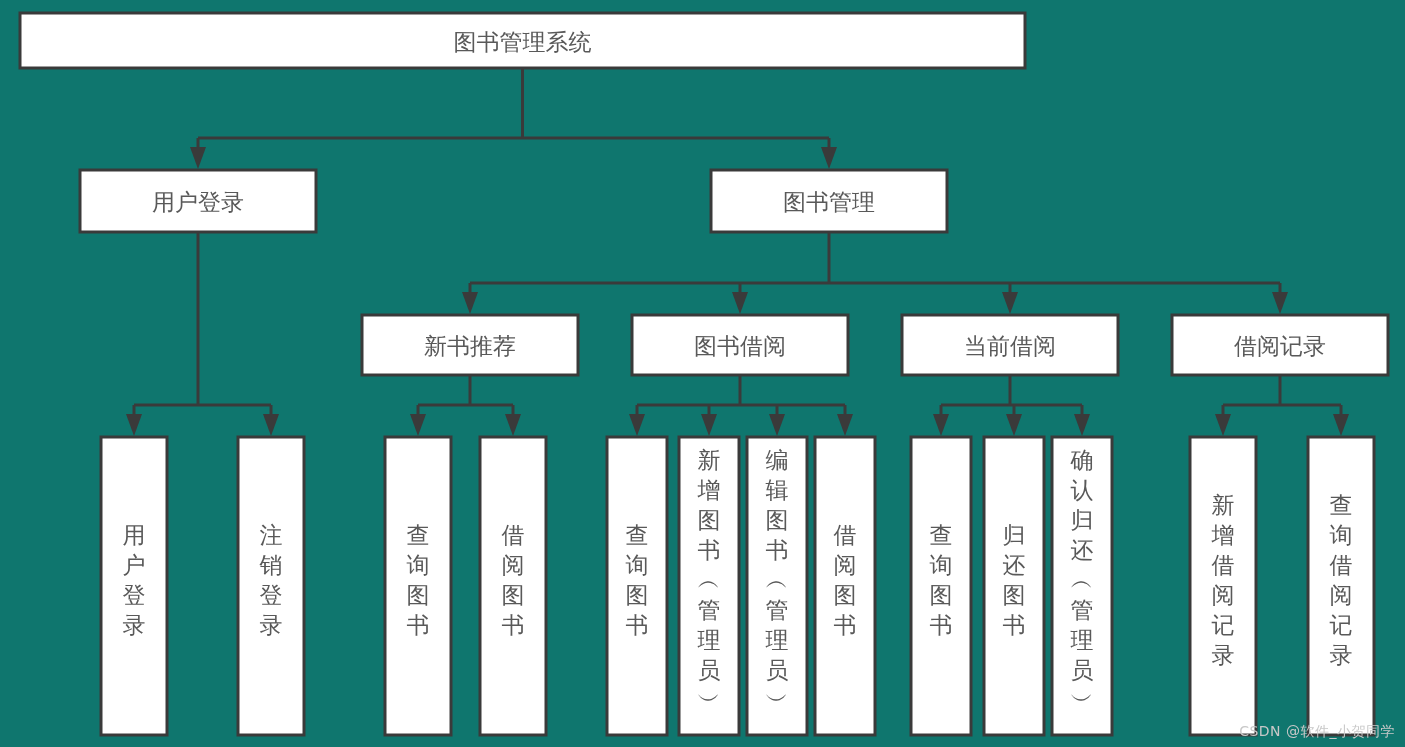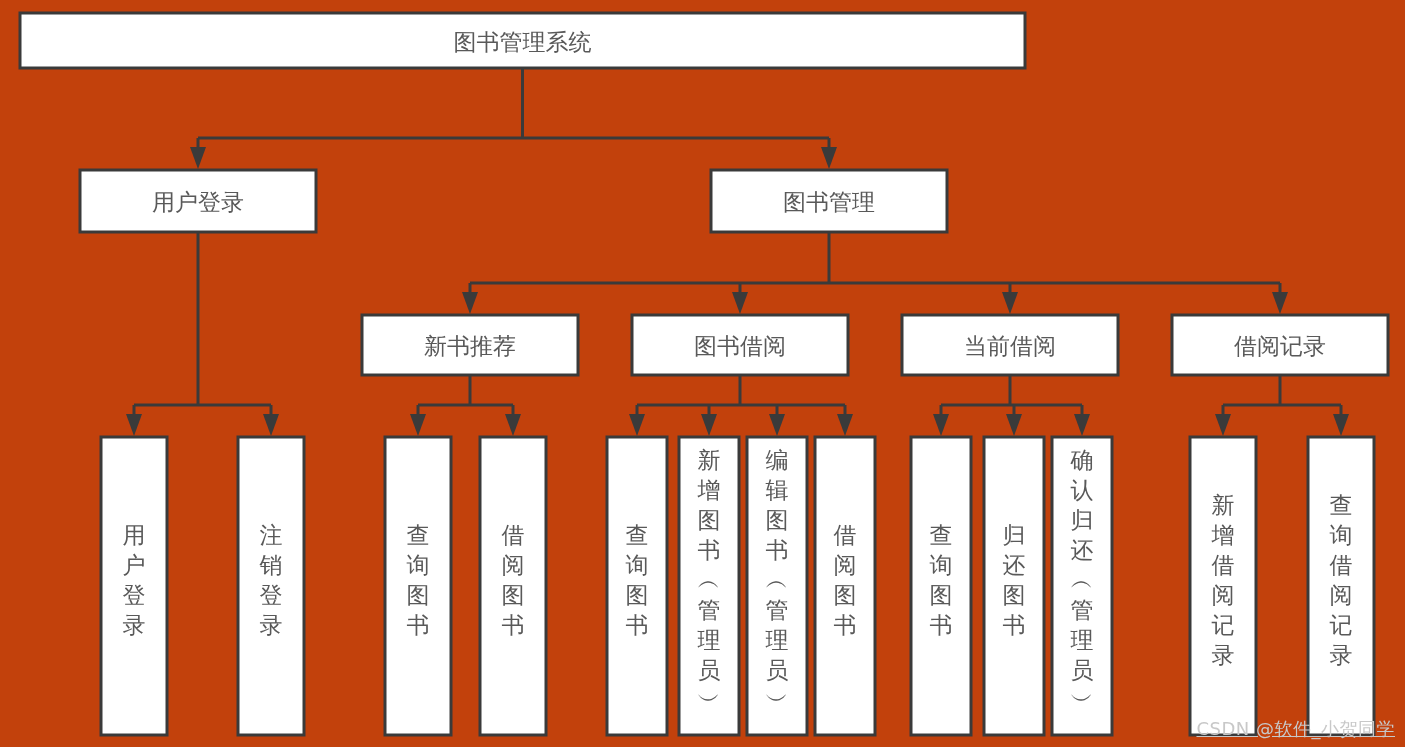--- a/index.html
+++ b/index.html
@@ -4,21 +4,21 @@
 <style>
   html, body {
     margin: 0;
     padding: 0;
     background: #ffffff;
   }
   #stage {
     position: relative;
     width: 1405px;
     height: 747px;
-    background: #c2410c;
+    background: #0f766e;
     overflow: hidden;
     font-family: "DejaVu Sans", "Liberation Sans", sans-serif;
   }
   #diagram {
     position: absolute;
     left: 0;
     top: 0;
     width: 1405px;
     height: 747px;
   }
@@ -48,26 +48,25 @@
     fill: #595959;
     font-family: "DejaVu Sans", "Liberation Sans", sans-serif;
     font-size: 23px;
     text-anchor: middle;
   }
   .watermark {
     position: absolute;
     right: 10px;
     bottom: 6px;
     color: #c8c8c8;
-    font-size: 18px;
+    font-size: 14px;
     font-family: "DejaVu Sans", "Liberation Sans", sans-serif;
     letter-spacing: 0.5px;
     white-space: nowrap;
     user-select: none;
-    text-decoration: underline;
   }
 </style>
 </head>
 <body>
 
 <div id="stage">
   <svg id="diagram" viewBox="0 0 1405 747">
     <g id="edges-layer">
         <path d="M 522.5 68 L 522.5 138" class="connector"></path>
         <path d="M 198 138 L 829 138" class="connector"></path>

